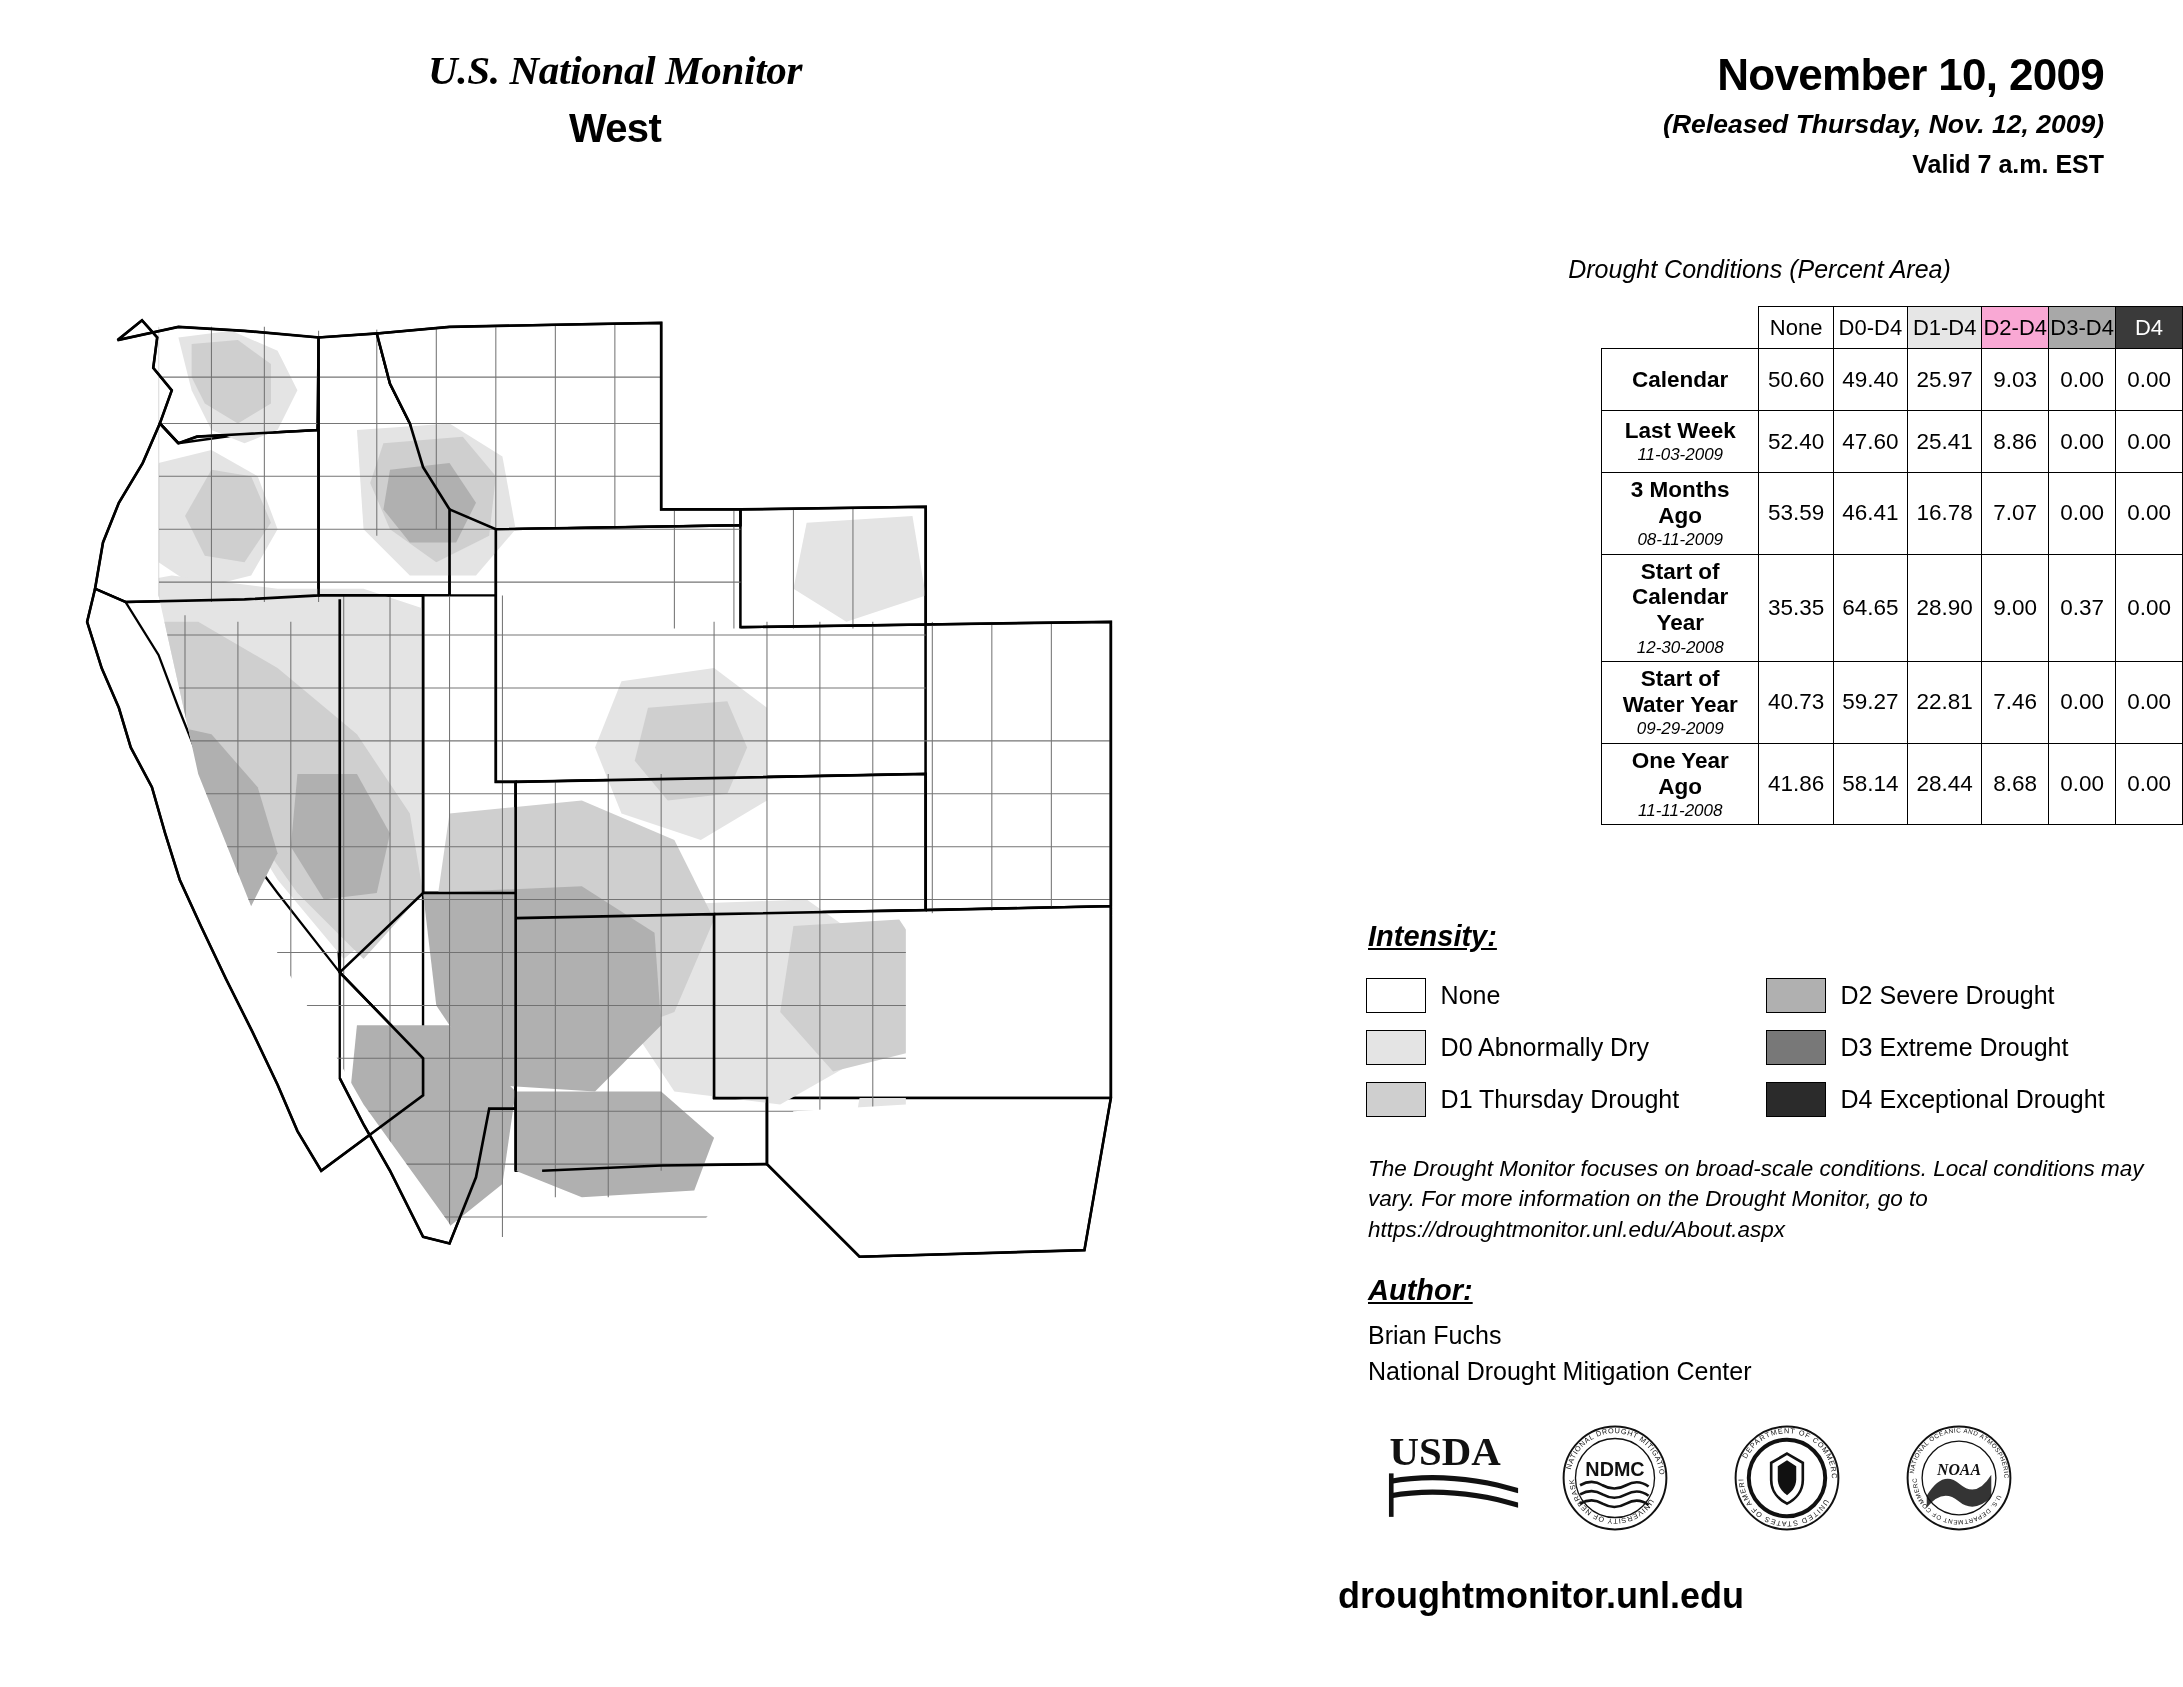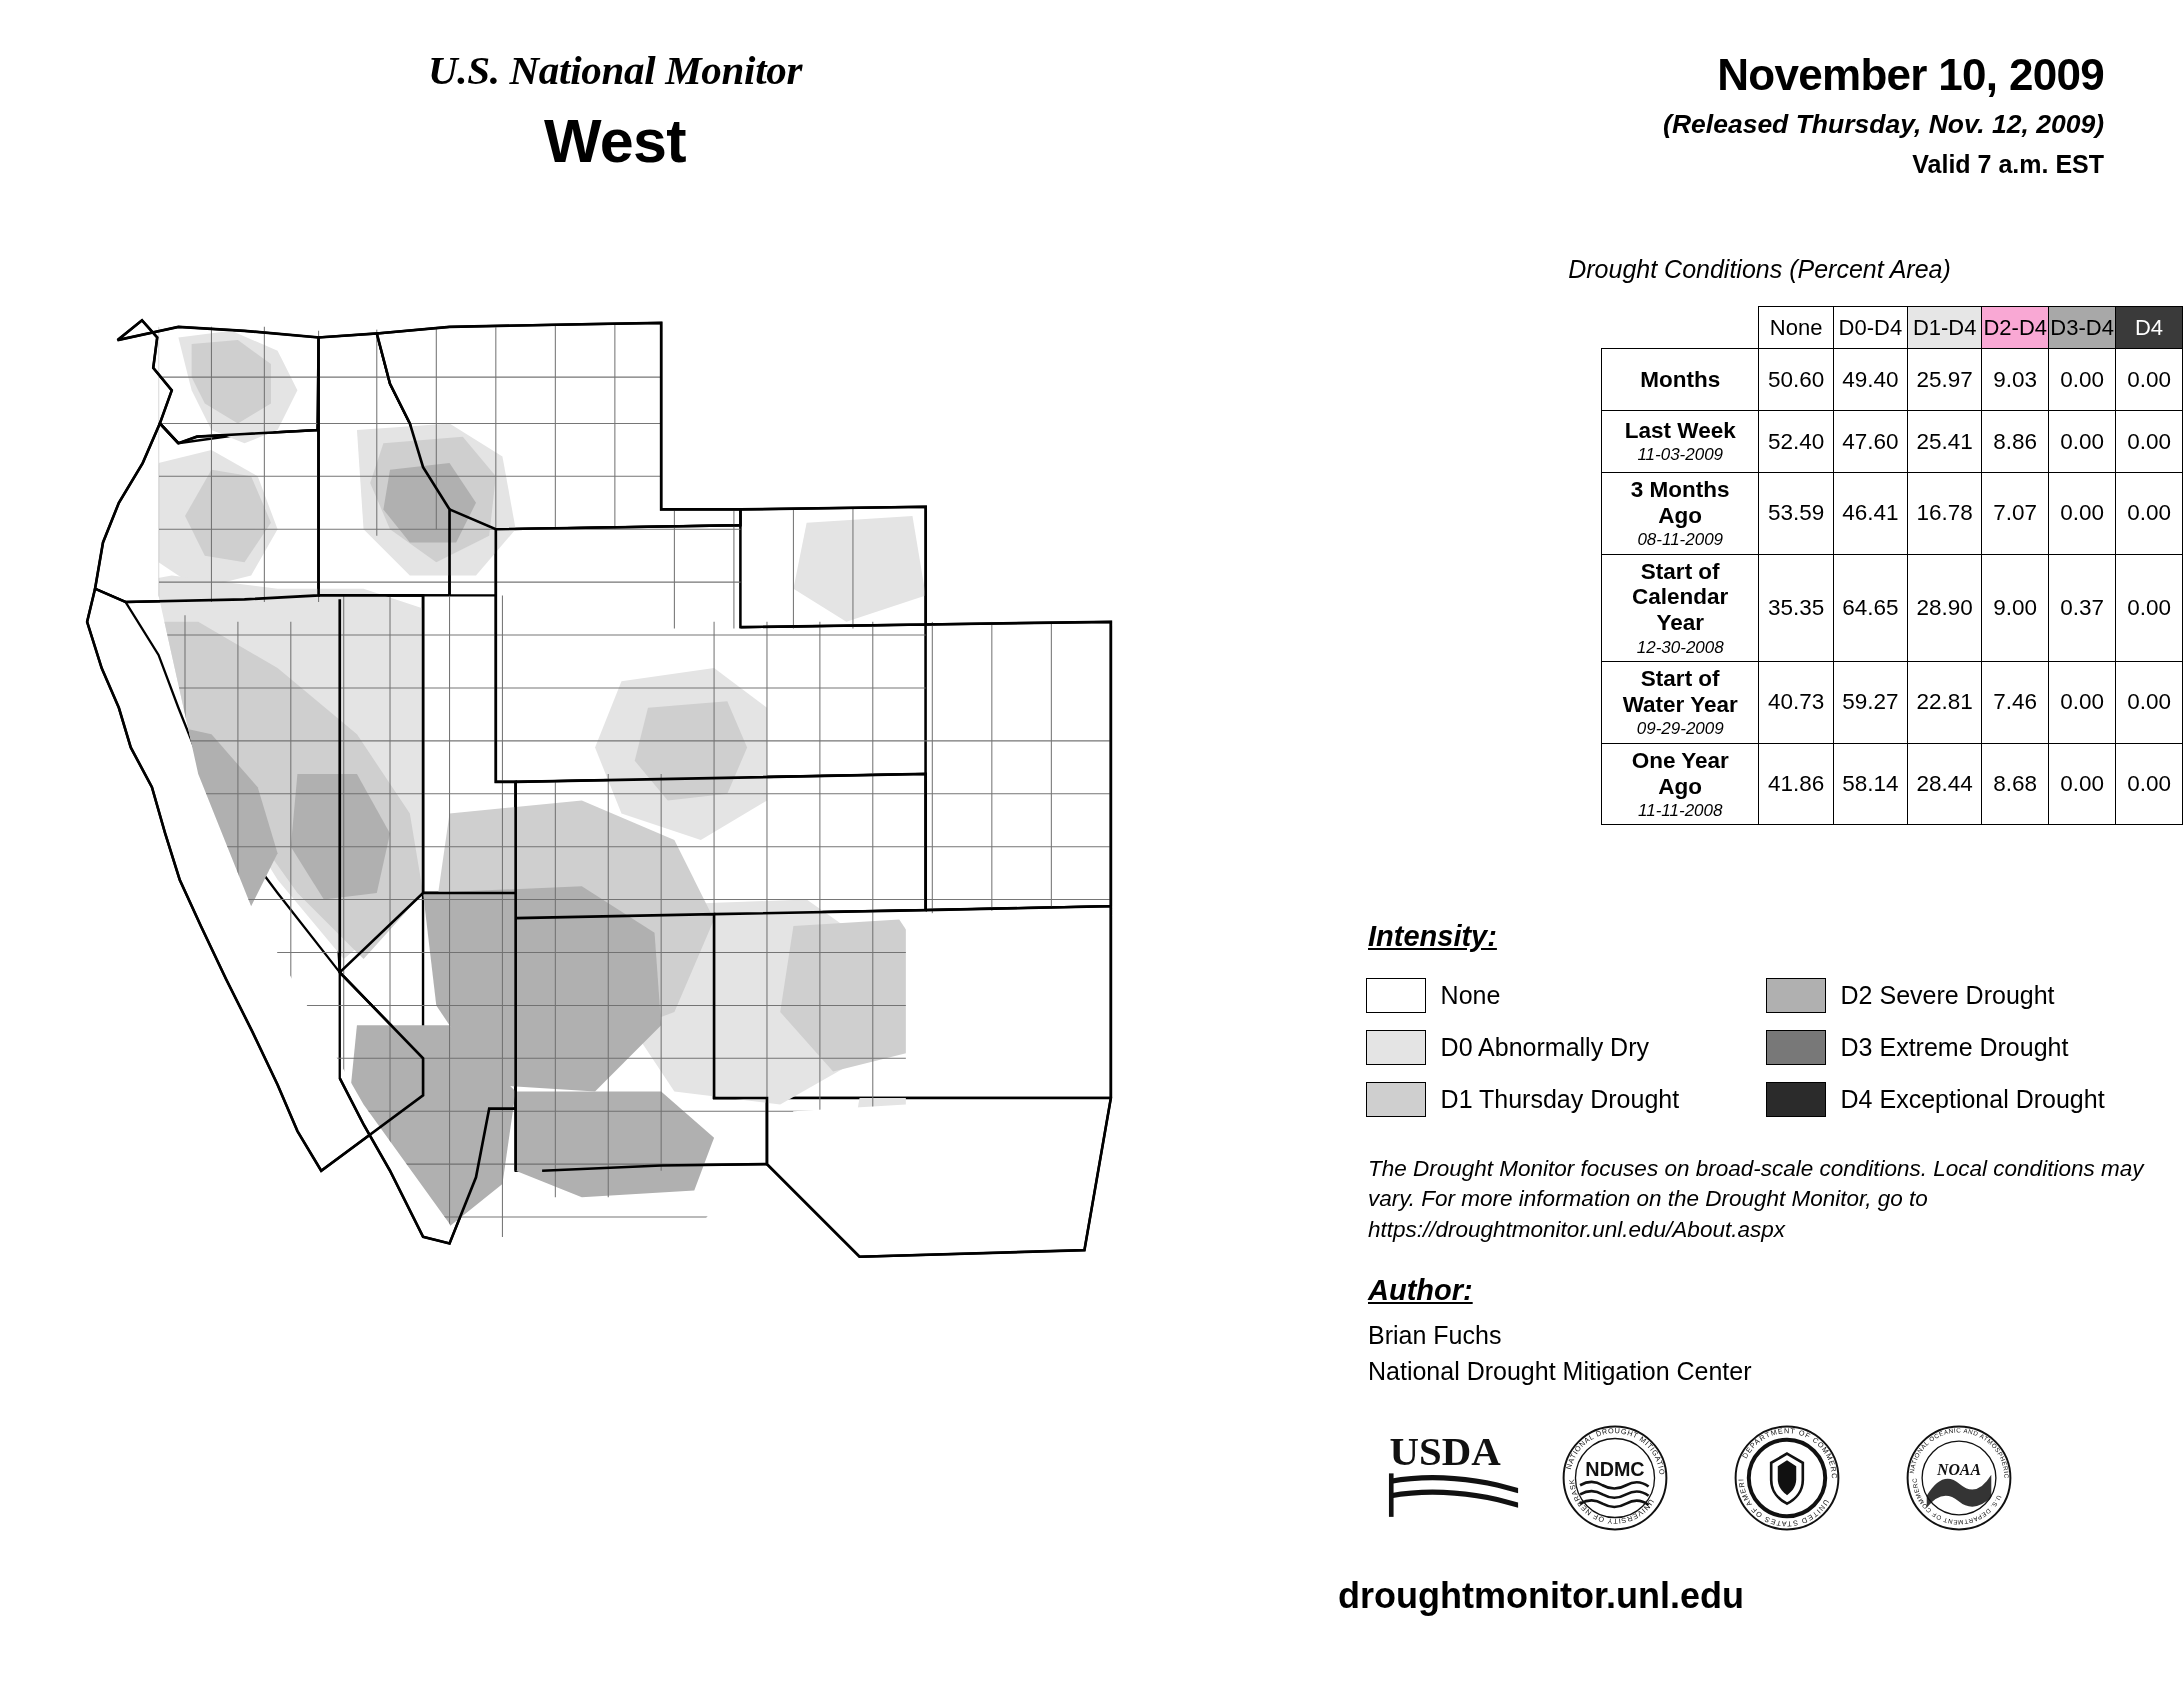--- a/index.html
+++ b/index.html
@@ -27,21 +27,21 @@
   .title-main {
     font-family: "Liberation Serif", serif;
     font-style: italic;
     font-weight: bold;
     font-size: 41px;
     letter-spacing: -0.3px;
   }
   .title-sub {
     font-family: "Liberation Sans", sans-serif;
     font-weight: bold;
-    font-size: 61px;
+    font-size: 40px;
     margin-top: 12px;
     letter-spacing: -0.7px;
   }
 
   
   .right-header {
     position: absolute;
     left: 1310px;
     top: 50px;
     width: 794px;
@@ -242,21 +242,21 @@
       <th class="hdr-d0">D0-D4</th>
       <th class="hdr-d1">D1-D4</th>
       <th class="hdr-d2">D2-D4</th>
       <th class="hdr-d3">D3-D4</th>
       <th class="hdr-d4">D4</th>
     </tr>
   </thead>
   <tbody>
     <tr>
       <td class="rowlabel">
-        <span class="rl-title">Months</span>
+        <span class="rl-title">Calendar</span>
       </td>
       <td class="val">50.60</td>
       <td class="val">49.40</td>
       <td class="val">25.97</td>
       <td class="val">9.03</td>
       <td class="val">0.00</td>
       <td class="val">0.00</td>
     </tr>
     <tr>
       <td class="rowlabel">

